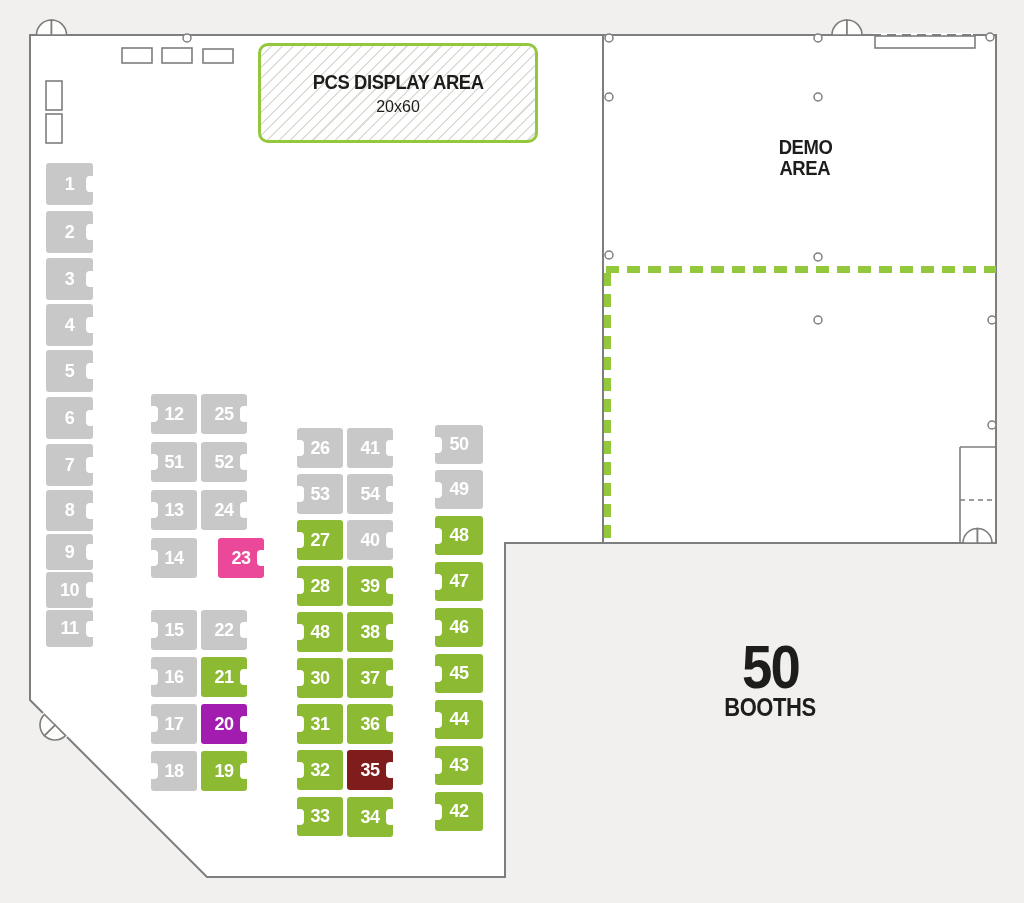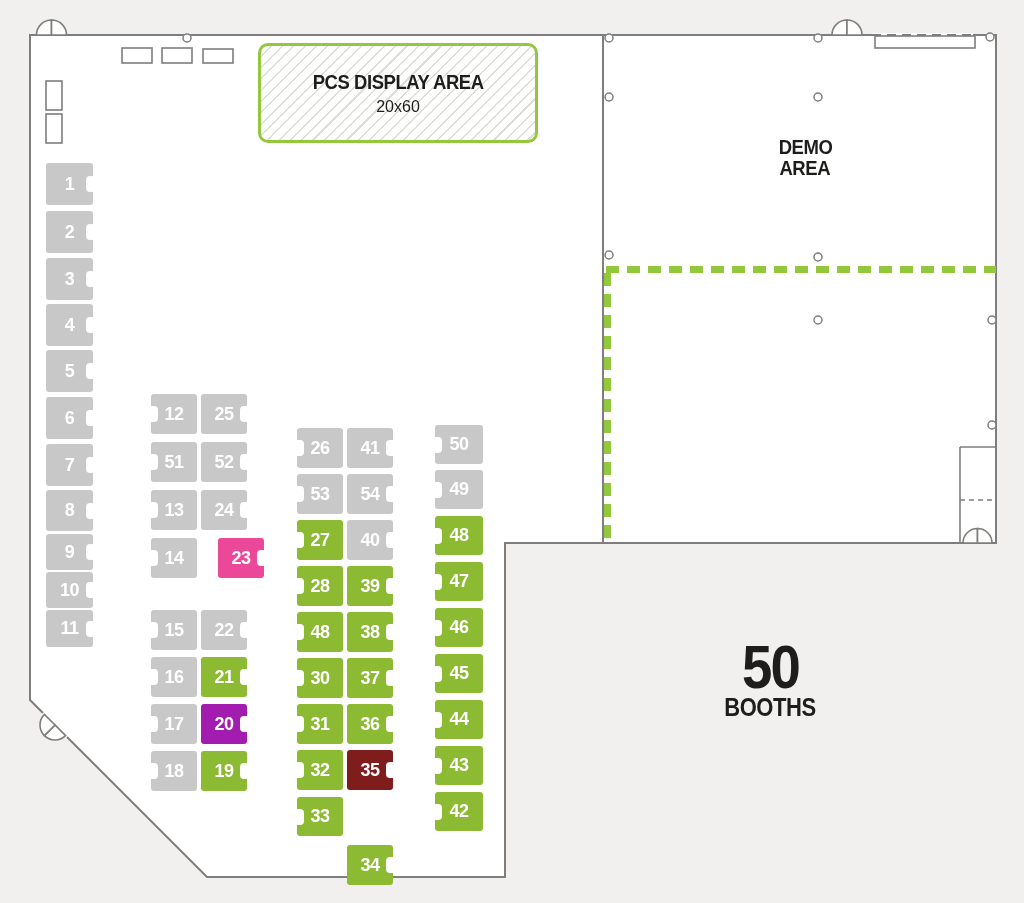--- a/index.html
+++ b/index.html
@@ -309,21 +309,21 @@
         <span class="notch left"></span>
       </div>
       <div class="booth" style="left: 347px; top: 750px; width: 46px; height: 40px; background: #7f1d1d;">
         <span>35</span>
         <span class="notch right"></span>
       </div>
       <div class="booth" style="left: 297px; top: 797px; width: 46px; height: 39px; background: rgb(140, 186, 51);">
         <span>33</span>
         <span class="notch left"></span>
       </div>
-      <div class="booth" style="left: 347px; top: 797px; width: 46px; height: 40px; background: rgb(140, 186, 51); margin-top: 48px;">
+      <div class="booth" style="left: 347px; top: 797px; width: 46px; height: 40px; background: rgb(140, 186, 51);">
         <span>34</span>
         <span class="notch right"></span>
       </div>
       <div class="booth" style="left: 435px; top: 425px; width: 48px; height: 39px; background: rgb(200, 200, 200);">
         <span>50</span>
         <span class="notch left"></span>
       </div>
       <div class="booth" style="left: 435px; top: 470px; width: 48px; height: 39px; background: rgb(200, 200, 200);">
         <span>49</span>
         <span class="notch left"></span>

